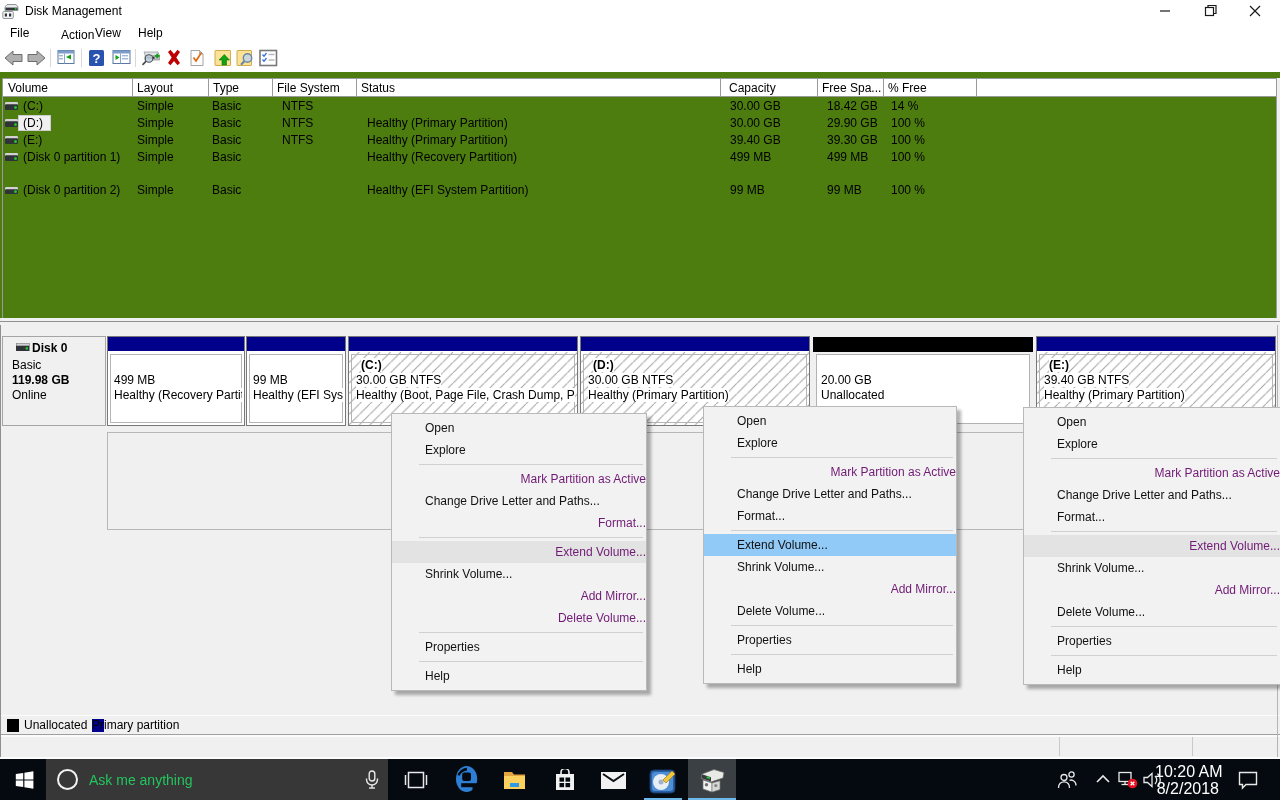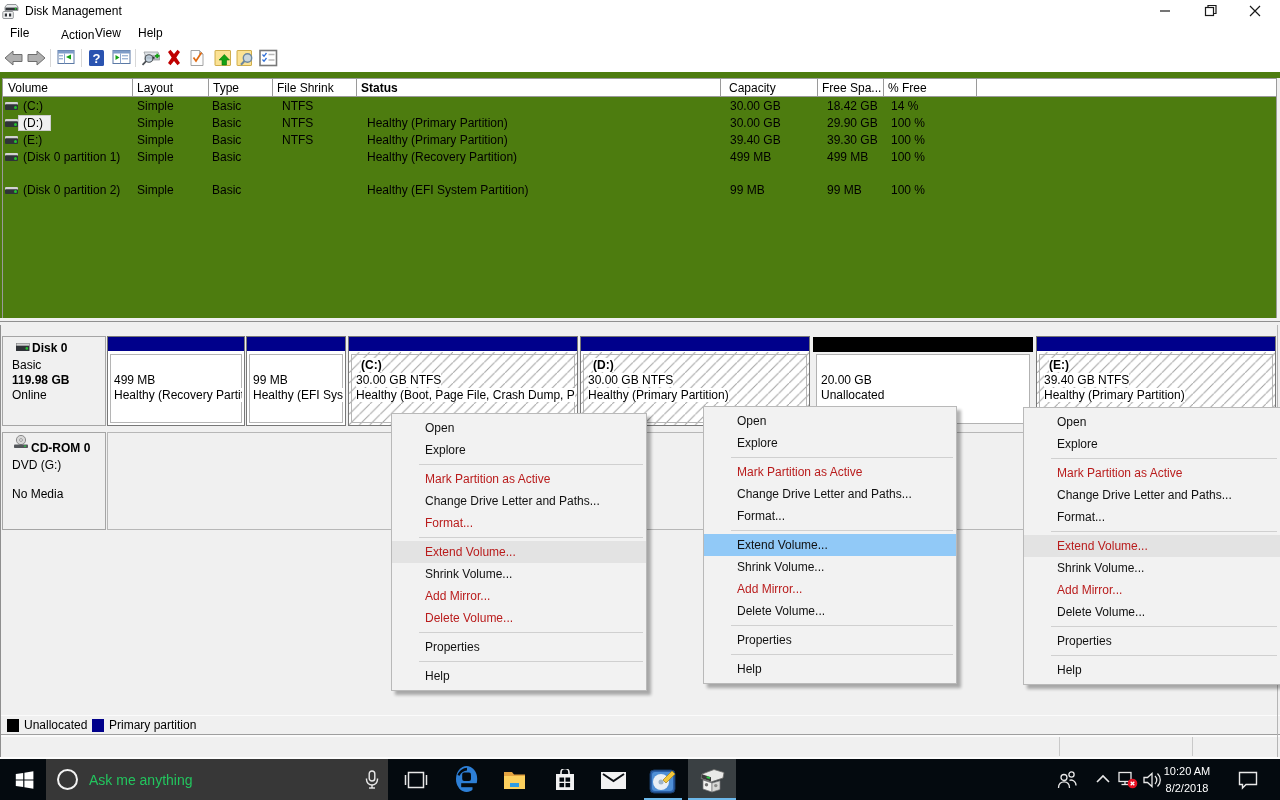--- a/index.html
+++ b/index.html
@@ -2,21 +2,21 @@
 <html><head>
 <meta charset="utf-8">
 <style>
 html,body{margin:0;padding:0;width:1280px;height:800px;overflow:hidden;background:#f0f0f0;
  font-family:"Liberation Sans",sans-serif;-webkit-font-smoothing:antialiased;}
 .abs{position:absolute;}
 #win{position:absolute;left:0;top:0;width:1280px;height:709px;background:#ffffff;}
 .t12{font-size:12px;color:#000;}
 .menu{position:absolute;background:#f2f2f2;border:1px solid #b9b9b9;box-shadow:4px 4px 3px rgba(0,0,0,0.30);padding:3px 0;box-sizing:border-box;}
 .mi{height:22px;line-height:22px;padding-left:33px;font-size:12px;color:#111;}
-.mi.dis{color:#b91c1c;}
+.mi.dis{color:#701a75;text-align:right;}
 .msep{height:1px;background:#d0d0d0;margin:3px 3px 3px 27px;}
 .hsvg{position:absolute;left:0;top:0;width:100%;height:100%;display:block;}
 .ptxt{position:absolute;font-size:12px;line-height:15.5px;color:#000;white-space:nowrap;overflow:hidden;}
 .ptxt span{background:#fff;}
 .row{position:absolute;left:0;width:1280px;height:17px;font-size:12px;color:#000;}
 .row span{position:absolute;top:1px;white-space:nowrap;}
 .row .c0{left:23px;}
 .row .c1{left:137px;}
 .row .c2{left:212px;}
 .row .c3{left:282px;text-align:right;}
@@ -139,22 +139,22 @@
         <line x1="268.5" y1="16" x2="274.5" y2="16" stroke="#b8b8b8" stroke-width="1.5"></line>
       </g>
     </svg>
   </div>
 
   <div class="abs" id="table" style="left:0;top:72px;width:1280px;height:246px;background:#4d7c0f;padding-left:8px;">
     <div class="abs" id="thead" style="left:2px;top:6px;width:1274px;height:17px;background:#fff;border-top:1px solid #9a9a9a;border-bottom:1px solid #9a9a9a;">
       <div class="abs t12" style="left:6px;top:2px;">Volume</div>
       <div class="abs t12" style="left:135px;top:2px;">Layout</div>
       <div class="abs t12" style="left:211px;top:2px;">Type</div>
-      <div class="abs t12" style="left:275px;top:2px;">File Shrink</div>
-      <div class="abs t12" style="left:359px;top:2px;font-weight:bold;">Status</div>
+      <div class="abs t12" style="left:275px;top:2px;">File System</div>
+      <div class="abs t12" style="left:359px;top:2px;">Status</div>
       <div class="abs t12" style="left:727px;top:2px;">Capacity</div>
       <div class="abs t12" style="left:820px;top:2px;">Free Spa...</div>
       <div class="abs t12" style="left:886px;top:2px;">% Free</div>
       <div class="abs" style="left:130px;top:0;width:1px;height:17px;background:#9a9a9a;"></div>
       <div class="abs" style="left:206px;top:0;width:1px;height:17px;background:#9a9a9a;"></div>
       <div class="abs" style="left:270px;top:0;width:1px;height:17px;background:#9a9a9a;"></div>
       <div class="abs" style="left:354px;top:0;width:1px;height:17px;background:#9a9a9a;"></div>
       <div class="abs" style="left:718px;top:0;width:1px;height:17px;background:#9a9a9a;"></div>
       <div class="abs" style="left:815px;top:0;width:1px;height:17px;background:#9a9a9a;"></div>
       <div class="abs" style="left:881px;top:0;width:1px;height:17px;background:#9a9a9a;"></div>
@@ -275,38 +275,27 @@
     <div class="ptxt" style="left:356px;top:63.2px;width:219px;"><span>Healthy (Boot, Page File, Crash Dump, Pr</span></div>
     <div class="ptxt" style="left:593px;top:32.7px;font-weight:bold;"><span>(D:)</span></div>
     <div class="ptxt" style="left:588px;top:47.8px;width:219px;"><span>30.00 GB NTFS</span></div>
     <div class="ptxt" style="left:588px;top:63.2px;width:219px;"><span>Healthy (Primary Partition)</span></div>
     <div class="ptxt" style="left:821px;top:47.8px;width:208px;"><span style="background:none;">20.00 GB</span></div>
     <div class="ptxt" style="left:821px;top:63.2px;width:208px;"><span style="background:none;">Unallocated</span></div>
     <div class="ptxt" style="left:1049px;top:32.7px;font-weight:bold;"><span>(E:)</span></div>
     <div class="ptxt" style="left:1044px;top:47.8px;width:229px;"><span>39.40 GB NTFS</span></div>
     <div class="ptxt" style="left:1044px;top:63.2px;width:229px;"><span>Healthy (Primary Partition)</span></div>
 
-    <div class="abs" style="left:2px;top:107px;width:104px;height:97.5px;border:1px solid #a5a5a5;box-sizing:border-box;background:#f0f0f0;">
-      <svg class="abs" style="left:10px;top:2px;" width="16" height="14" viewBox="0 0 16 14">
-        <circle cx="8" cy="5" r="4.6" fill="#d8d8d8" stroke="#8a8a8a"></circle>
-        <circle cx="8" cy="5" r="1.4" fill="#f6f6f6" stroke="#9a9a9a"></circle>
-        <rect x="1" y="9.5" width="14" height="3.6" rx="0.8" fill="#54585c"></rect>
-        <circle cx="12" cy="11.2" r="0.9" fill="#27c840"></circle>
-      </svg>
-      <div class="abs t12" style="left:28px;top:8px;font-weight:bold;">CD-ROM 0</div>
-      <div class="abs t12" style="left:9px;top:25px;">DVD (G:)</div>
-      <div class="abs t12" style="left:9px;top:54px;">No Media</div>
-    </div>
     <div class="abs" style="left:107px;top:107px;width:1169px;height:97.5px;border:1px solid #b7b7b7;box-sizing:border-box;background:#f0f0f0;"></div>
 
     <div class="abs" style="left:0;top:389.5px;width:1280px;height:1px;background:#fbfbfb;"></div>
     <div class="abs" style="left:7px;top:394px;width:12px;height:13px;background:#000;"></div>
     <div class="abs t12" style="left:24px;top:393px;">Unallocated</div>
     <div class="abs" style="left:92px;top:394px;width:12px;height:13px;background:#00008b;"></div>
-    <div class="abs t12" style="left:109px;top:393px;">Primary partition</div>
+    <div class="abs t12" style="left:92px;top:393px;">Primary partition</div>
     <div class="abs" style="left:0;top:409px;width:1280px;height:1px;background:#9f9f9f;"></div>
     <div class="abs" style="left:0;top:410px;width:1280px;height:1.5px;background:#fbfbfb;"></div>
     <div class="abs" style="left:1059px;top:412px;width:1px;height:19px;background:#c9c9c9;"></div>
     <div class="abs" style="left:1192px;top:412px;width:1px;height:19px;background:#c9c9c9;"></div>
   </div>
 
   <div class="abs" style="left:2px;top:78px;width:1px;height:240px;background:#9a9a9a;"></div>
   <div class="abs" style="left:1276px;top:78px;width:1px;height:240px;background:#9a9a9a;"></div>
   <div class="abs" style="left:1277px;top:78px;width:3px;height:240px;background:#f0f0f0;"></div>
   <div class="abs" style="left:0px;top:325px;width:1px;height:432px;background:#8f8f8f;"></div>
@@ -460,17 +449,17 @@
       <line x1="7" y1="10.5" x2="7" y2="13"></line>
       <line x1="3.5" y1="13.5" x2="10.5" y2="13.5"></line>
     </g>
     <circle cx="14.5" cy="12.5" r="4.8" fill="#e81123"></circle>
     <path d="M12.7 10.7 L16.3 14.3 M16.3 10.7 L12.7 14.3" stroke="#fff" stroke-width="1.3"></path>
   </svg>
   <svg class="abs" style="left:1143px;top:12px;" width="20" height="18" viewBox="0 0 20 18">
     <path d="M1 6.5 H4.5 L9 2.5 V15.5 L4.5 11.5 H1 Z" fill="none" stroke="#e8e8e8" stroke-width="1.3"></path>
     <path d="M12 5 A5.5 5.5 0 0 1 12 13 M14.5 2.5 A9 9 0 0 1 14.5 15.5" stroke="#e8e8e8" stroke-width="1.3" fill="none"></path>
   </svg>
-  <div class="abs" style="left:1155px;top:3.5px;width:64px;height:36px;color:#fff;font-size:11px;line-height:17.2px;text-align:center;white-space:nowrap;">10:20 AM<br>8/2/2018</div>
+  <div class="abs" style="left:1155px;top:3.5px;width:64px;height:36px;color:#fff;font-size:16px;line-height:17.2px;text-align:right;white-space:nowrap;">10:20 AM<br>8/2/2018</div>
   <svg class="abs" style="left:1238px;top:12px;" width="20" height="19" viewBox="0 0 20 19">
     <path d="M1.5 1.5 H18.5 V13.5 H8 L4.5 17 V13.5 H1.5 Z" fill="none" stroke="#e8e8e8" stroke-width="1.4"></path>
   </svg>
 </div>
 
 </body></html>

